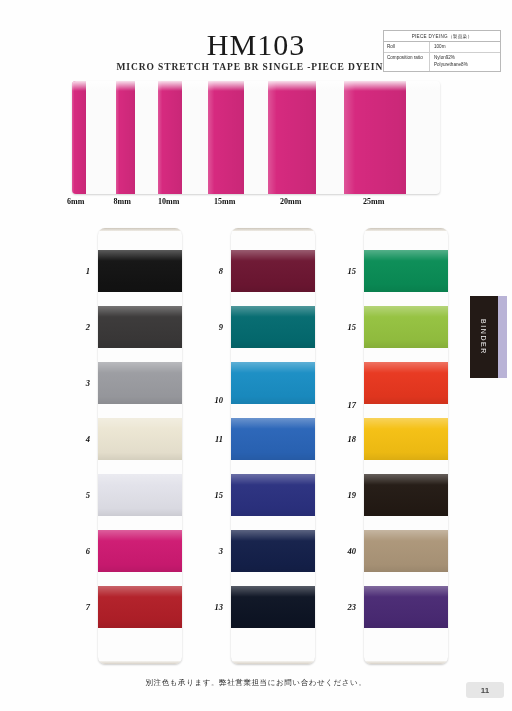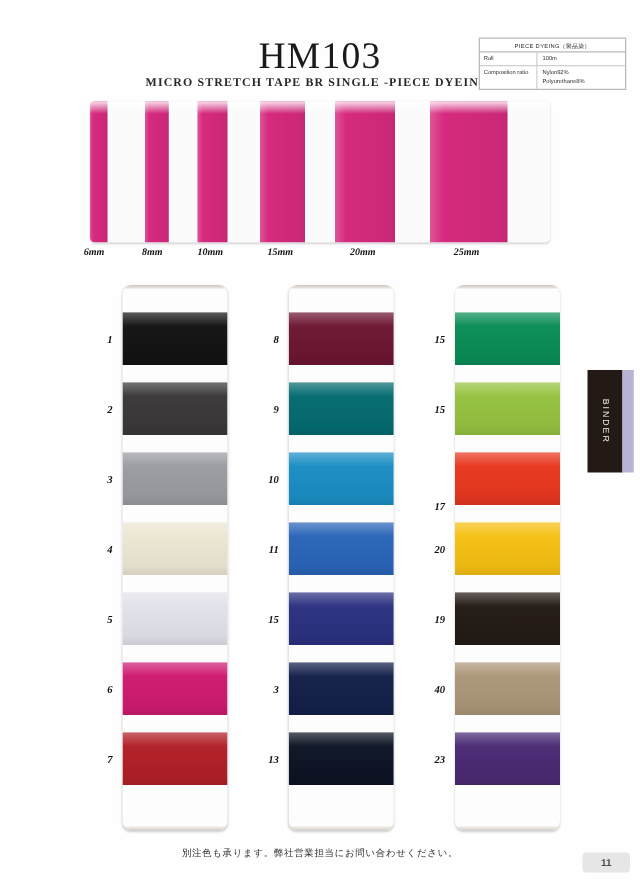--- a/index.html
+++ b/index.html
@@ -57,21 +57,21 @@
   .stripe-inner{position:absolute;inset:0;}
   .stripe{position:absolute;top:0;bottom:0;}
   .stripe::after{content:"";position:absolute;inset:0;
      background:linear-gradient(90deg,rgba(255,255,255,.20),rgba(255,255,255,0) 18%,rgba(0,0,0,.05) 88%,rgba(0,0,0,.08));}
   .stripe-gloss{position:absolute;left:0;right:0;top:0;height:10px;
      background:linear-gradient(180deg,rgba(255,255,255,.85),rgba(255,255,255,0));}
   .size-labels{position:absolute;left:72px;top:197px;width:368px;height:14px;}
   .size-lbl{
     position:absolute;top:0;
     font-family:"Liberation Serif", serif;
-    font-style:italic;font-weight:700;font-size:8px;color:#111;
+    font-weight:700;font-size:8px;color:#111;
     white-space:nowrap;
   }
 
   
   .col{
     position:absolute;top:228px;width:84px;height:436px;
     background:#fdfdfd;border-radius:7px;
     box-shadow:0 1px 2px rgba(0,0,0,.20);
     overflow:hidden;
   }
@@ -198,29 +198,29 @@
   <div id="num-layer">
       <div class="num" style="left: 68px; top: 266px;">1</div>
       <div class="num" style="left: 68px; top: 322px;">2</div>
       <div class="num" style="left: 68px; top: 378px;">3</div>
       <div class="num" style="left: 68px; top: 434px;">4</div>
       <div class="num" style="left: 68px; top: 490px;">5</div>
       <div class="num" style="left: 68px; top: 546px;">6</div>
       <div class="num" style="left: 68px; top: 602px;">7</div>
       <div class="num" style="left: 201px; top: 266px;">8</div>
       <div class="num" style="left: 201px; top: 322px;">9</div>
-      <div class="num" style="left: 201px; top: 378px;">10</div>
+      <div class="num" style="left: 201px; top: 395px;">10</div>
       <div class="num" style="left: 201px; top: 434px;">11</div>
       <div class="num" style="left: 201px; top: 490px;">15</div>
       <div class="num" style="left: 201px; top: 546px;">3</div>
       <div class="num" style="left: 201px; top: 602px;">13</div>
       <div class="num" style="left: 334px; top: 266px;">15</div>
       <div class="num" style="left: 334px; top: 322px;">15</div>
       <div class="num" style="left: 334px; top: 378px; margin-top: 22px;">17</div>
-      <div class="num" style="left: 334px; top: 434px;">20</div>
+      <div class="num" style="left: 334px; top: 434px;">18</div>
       <div class="num" style="left: 334px; top: 490px;">19</div>
       <div class="num" style="left: 334px; top: 546px;">40</div>
       <div class="num" style="left: 334px; top: 602px;">23</div>
     </div>
 
   <div class="binder-tab">
     <div class="binder-text">BINDER</div>
   </div>
   <div class="binder-strip"></div>
 

